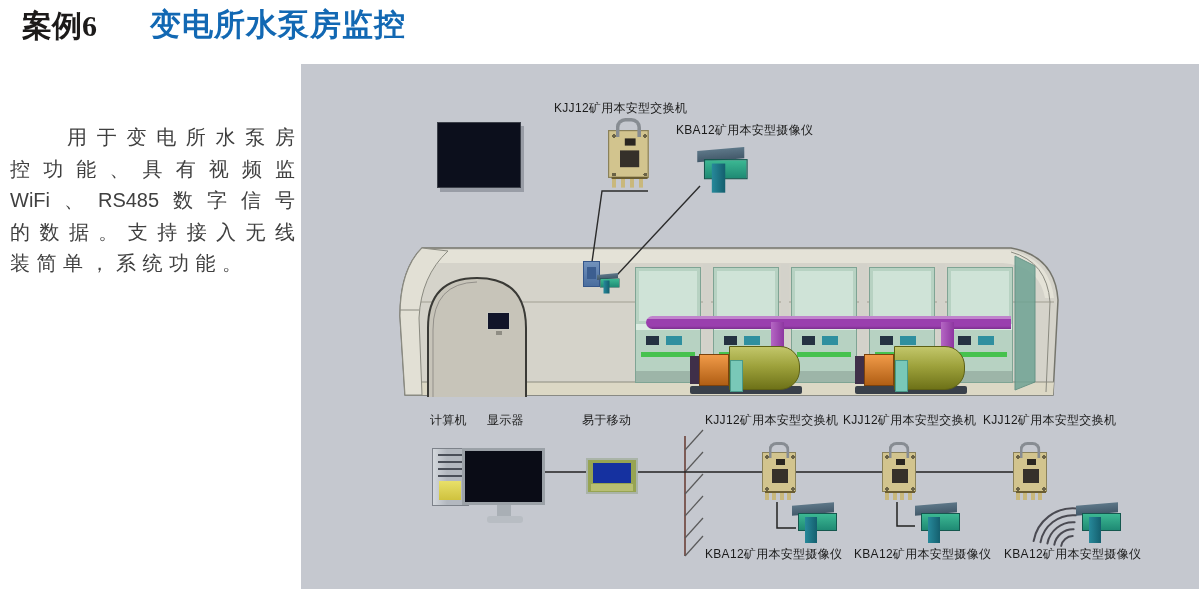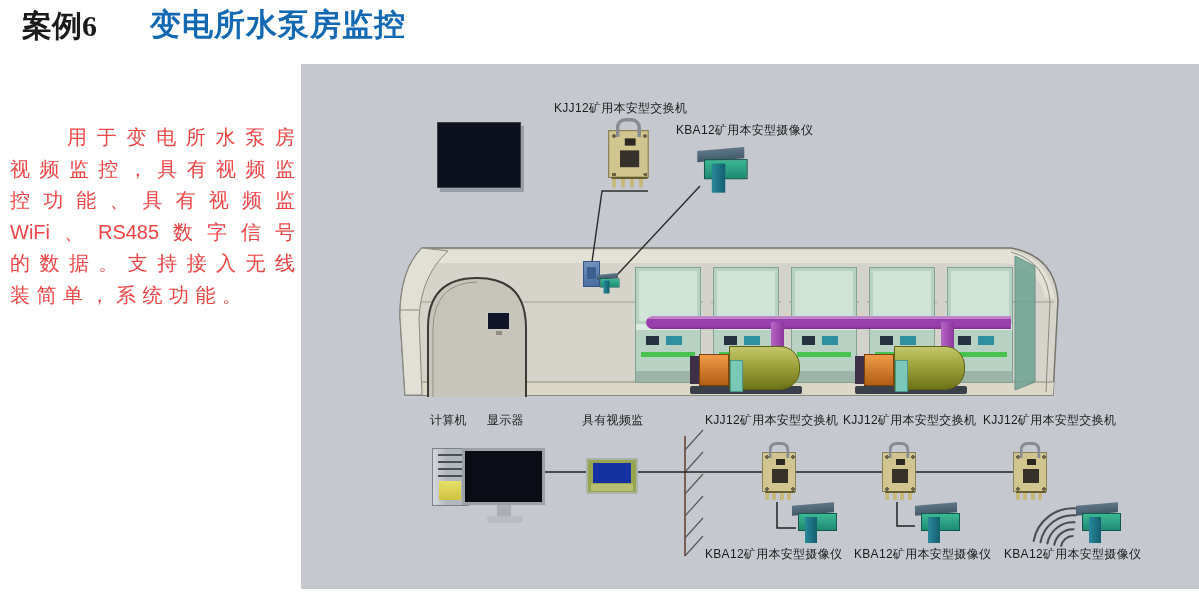--- a/index.html
+++ b/index.html
@@ -11,21 +11,21 @@
   .hdr { position:absolute; left:0; top:0; width:100%; height:60px; }
   .case-label { position:absolute; left:22px; top:6px; font-family:"Liberation Serif", serif;
                 font-weight:700; font-size:30px; color:#1c1a19; }
   .page-title { position:absolute; left:150px; top:4px; font-family:"Liberation Serif", serif;
                 font-weight:700; font-size:31px; color:var(--title-blue,#1268b3); letter-spacing:1px; }
 
   
   .sidebar { position:absolute; left:0; top:60px; width:300px; height:538px; }
   .sb-head { position:absolute; left:13px; top:4px; font-family:"Liberation Serif", serif;
              font-weight:700; font-size:28px; color:var(--heading-red,#e60012); letter-spacing:2px; }
-  .sb-par { position:absolute; left:10px; top:62px; width:285px; color:#ef4444; font-size:20px; }
+  .sb-par { position:absolute; left:10px; top:62px; width:285px; color:#404040; font-size:20px; }
   .bl { height:31.5px; line-height:31.5px; text-align:justify; text-align-last:justify; white-space:nowrap; }
   .bl.indent { text-indent:57px; }
   .bl.last { text-align-last:left; letter-spacing:6.5px; }
 
   
   .diagram { position:absolute; left:301px; top:64px; width:898px; height:525px;
              background:var(--panel-bg,#c5c8cf); }
   .diagram svg.wire { position:absolute; left:0; top:0; z-index:1; }
   .dev { position:absolute; z-index:2; }
   .lbl { position:absolute; z-index:3; font-size:12px; color:#1b1b1b; white-space:nowrap; letter-spacing:.3px; }
@@ -136,21 +136,20 @@
 <div class="page">
 
   <header class="hdr">
     <span class="case-label">案例6</span>
     <span class="page-title">变电所水泵房监控</span>
   </header>
 
   <aside class="sidebar">
     <div class="sb-par">
       <div class="bl indent">用于变电所水泵房</div>
-      <div class="bl">视频监控，具有视频监</div>
       <div class="bl">控功能、具有视频监</div>
       <div class="bl">WiFi、RS485数字信号</div>
       <div class="bl">的数据。支持接入无线</div>
       <div class="bl last">装简单，系统功能。</div>
     </div>
   </aside>
 
   <section class="diagram">
 
     <svg class="wire" width="898" height="525" viewBox="0 0 898 525">
@@ -257,21 +256,21 @@
         <div class="pane"></div>
       </div>
     <div class="dev kcam" style="left:773px; top:440px;">
         <div class="pane"></div>
       </div>
 
     <div class="lbl" style="left:253px; top:36px;">KJJ12矿用本安型交换机</div>
     <div class="lbl" style="left:375px; top:58px;">KBA12矿用本安型摄像仪</div>
     <div class="lbl" style="left:129px; top:348px;">计算机</div>
     <div class="lbl" style="left:186px; top:348px;">显示器</div>
-    <div class="lbl" style="left:281px; top:348px;">具有视频监</div>
+    <div class="lbl" style="left:281px; top:348px;">易于移动</div>
     <div class="lbl" style="left:404px; top:348px;">KJJ12矿用本安型交换机</div>
     <div class="lbl" style="left:542px; top:348px;">KJJ12矿用本安型交换机</div>
     <div class="lbl" style="left:682px; top:348px;">KJJ12矿用本安型交换机</div>
     <div class="lbl" style="left:404px; top:482px;">KBA12矿用本安型摄像仪</div>
     <div class="lbl" style="left:553px; top:482px;">KBA12矿用本安型摄像仪</div>
     <div class="lbl" style="left:703px; top:482px;">KBA12矿用本安型摄像仪</div>
   </section>
 
 </div>
 

